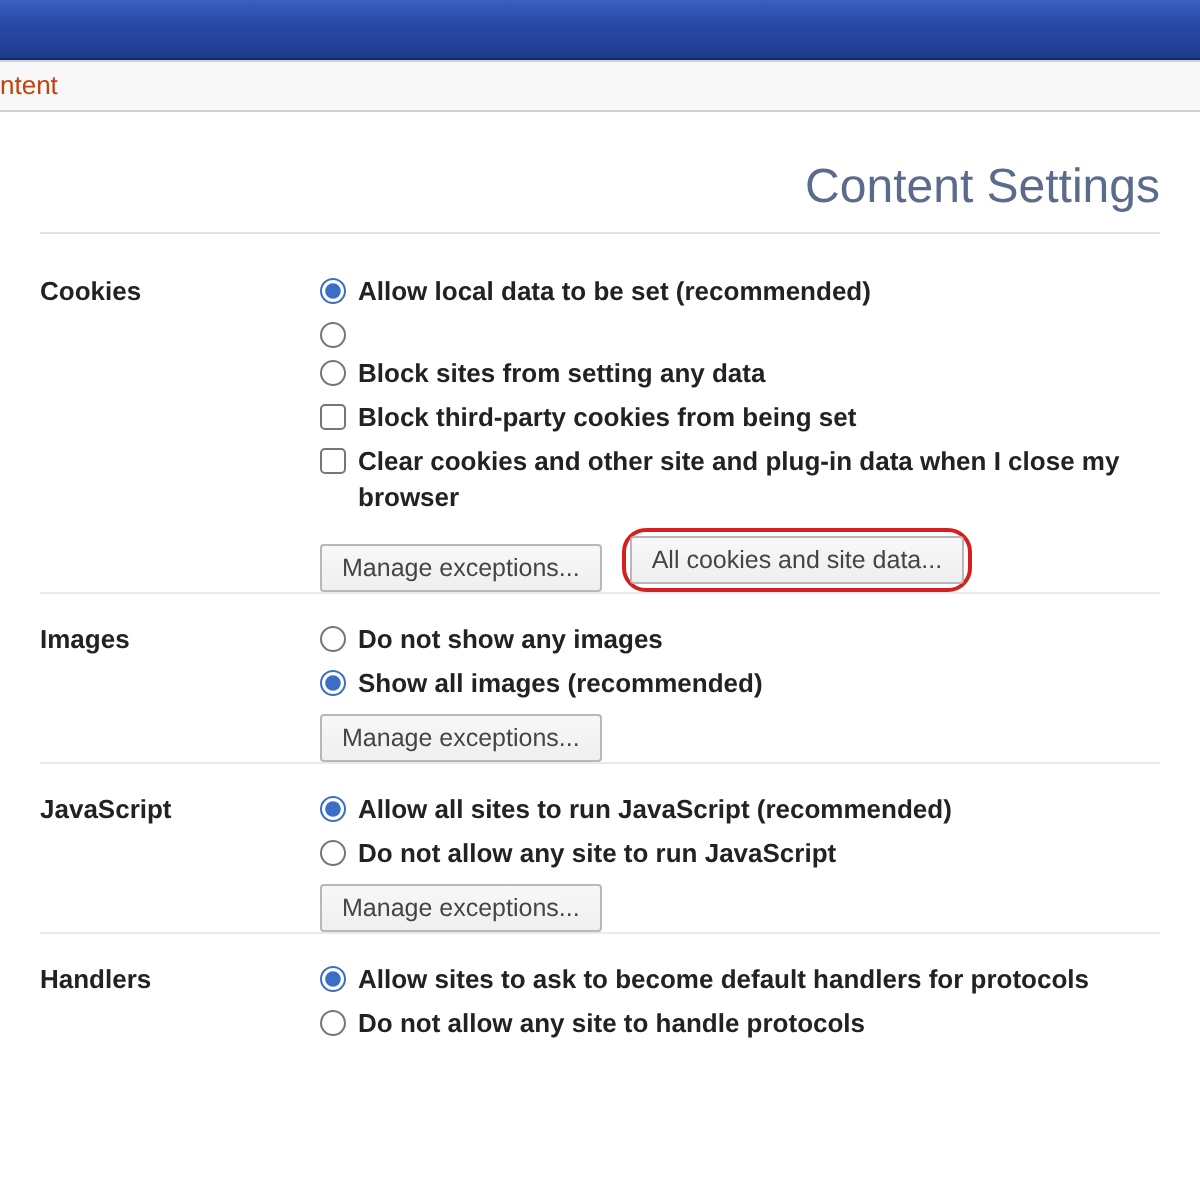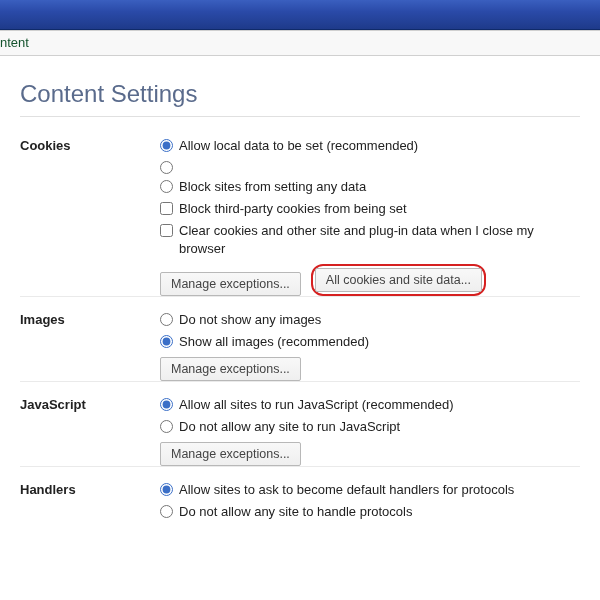--- a/index.html
+++ b/index.html
@@ -16,32 +16,33 @@
     height: 30px;
     background: linear-gradient(to bottom, #3a5fbf 0%, #2a4aa8 40%, #1e3a8a 100%);
     border-bottom: 1px solid #0f2a6a;
   }
   .toolbar {
     height: 26px;
     border-top: 1px solid #d0d0d0;
     border-bottom: 1px solid #d0d0d0;
     background: #f8f8f8;
     padding: 4px 0 0 0;
-    color: #14532d;
+    color: #c2410c;
     font-size: 13px;
   }
   .toolbar-text { padding-left: 0; }
   .content {
     padding: 24px 20px 0 20px;
   }
   h1.page-title {
     font-size: 24px;
     font-weight: normal;
     color: #5a6b8c;
     margin: 0 0 8px 0;
+    text-align: right;
   }
   hr.title-rule {
     border: none;
     border-top: 1px solid #e0e0e0;
     margin: 0 0 20px 0;
   }
   .section {
     display: flex;
     margin-bottom: 14px;
     border-bottom: 1px solid #eaeaea;
@@ -59,21 +60,21 @@
   .opt {
     display: flex;
     align-items: flex-start;
     margin-bottom: 4px;
     line-height: 18px;
   }
   .opt input[type=radio], .opt input[type=checkbox] {
     margin: 2px 6px 0 0;
     accent-color: #3b6fc7;
   }
-  .opt label { cursor: pointer; }
+  .opt label { cursor: pointer; font-weight: bold; }
   .btn-row {
     margin-top: 6px;
     display: flex;
     gap: 10px;
     align-items: flex-end;
   }
   button.chrome-btn {
     font-family: inherit;
     font-size: 12.5px;
     color: #444;

